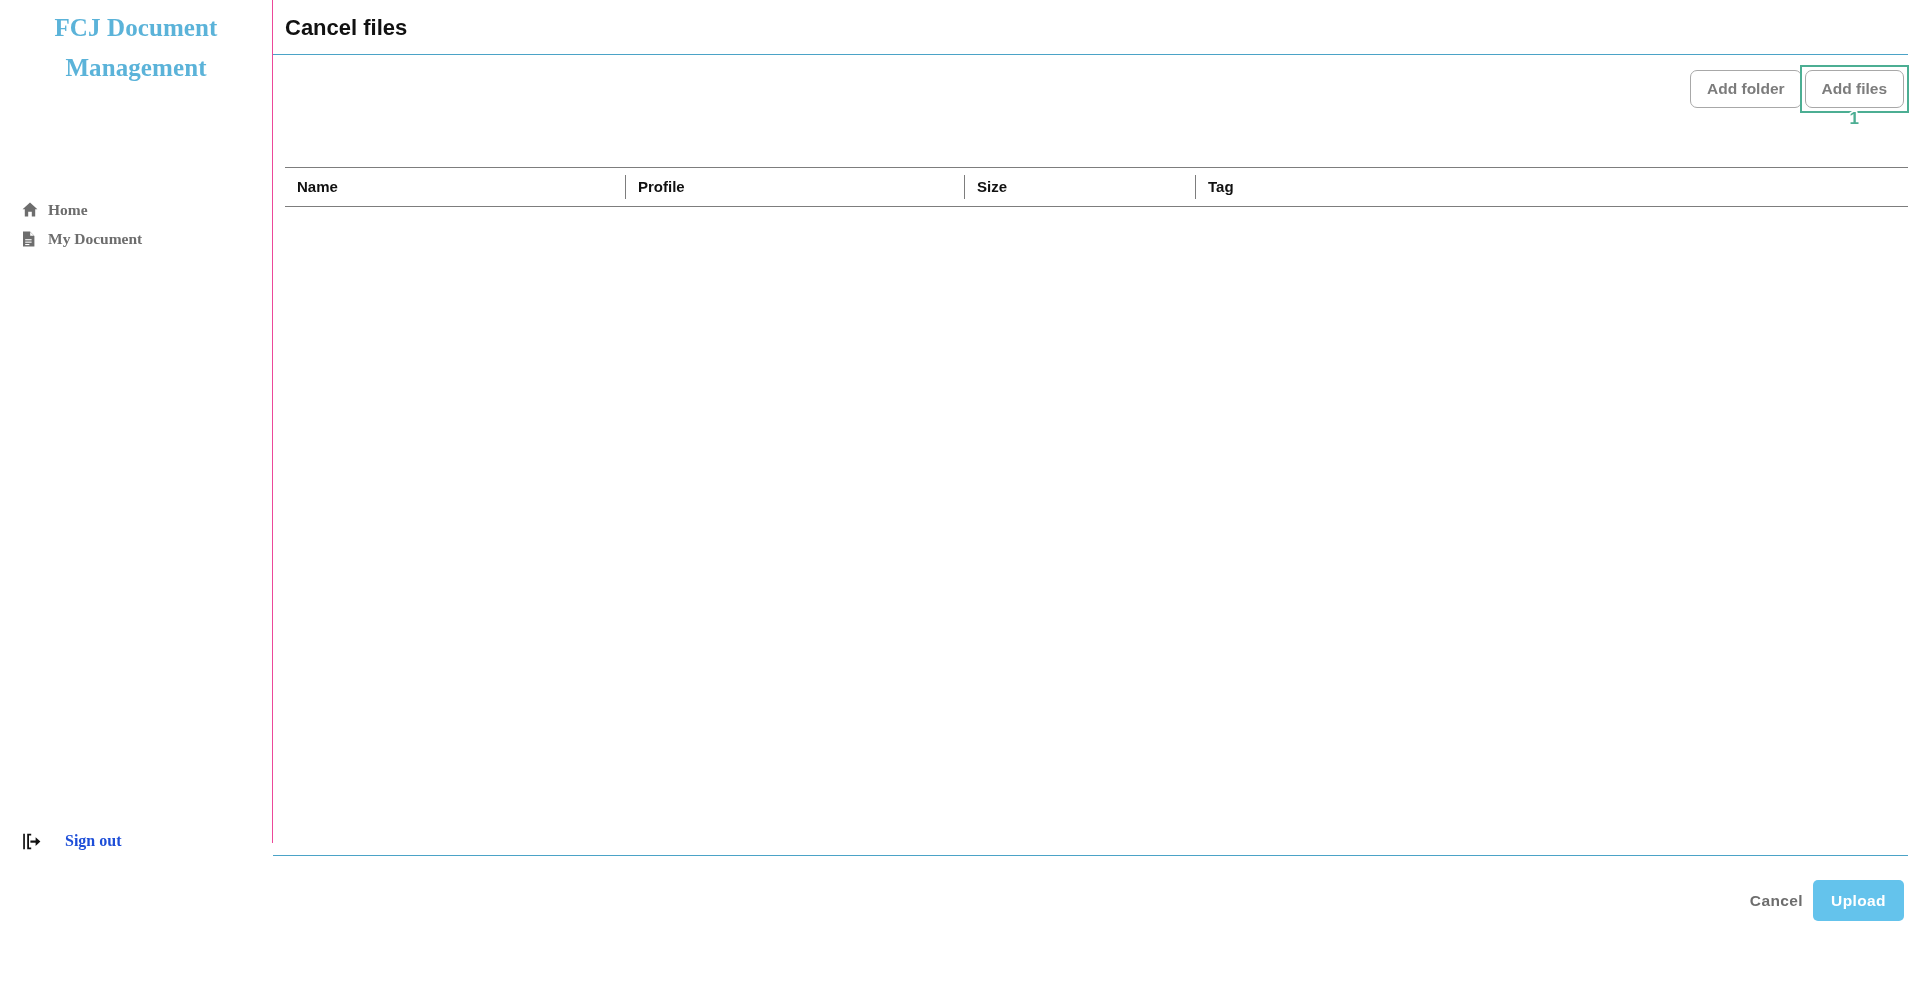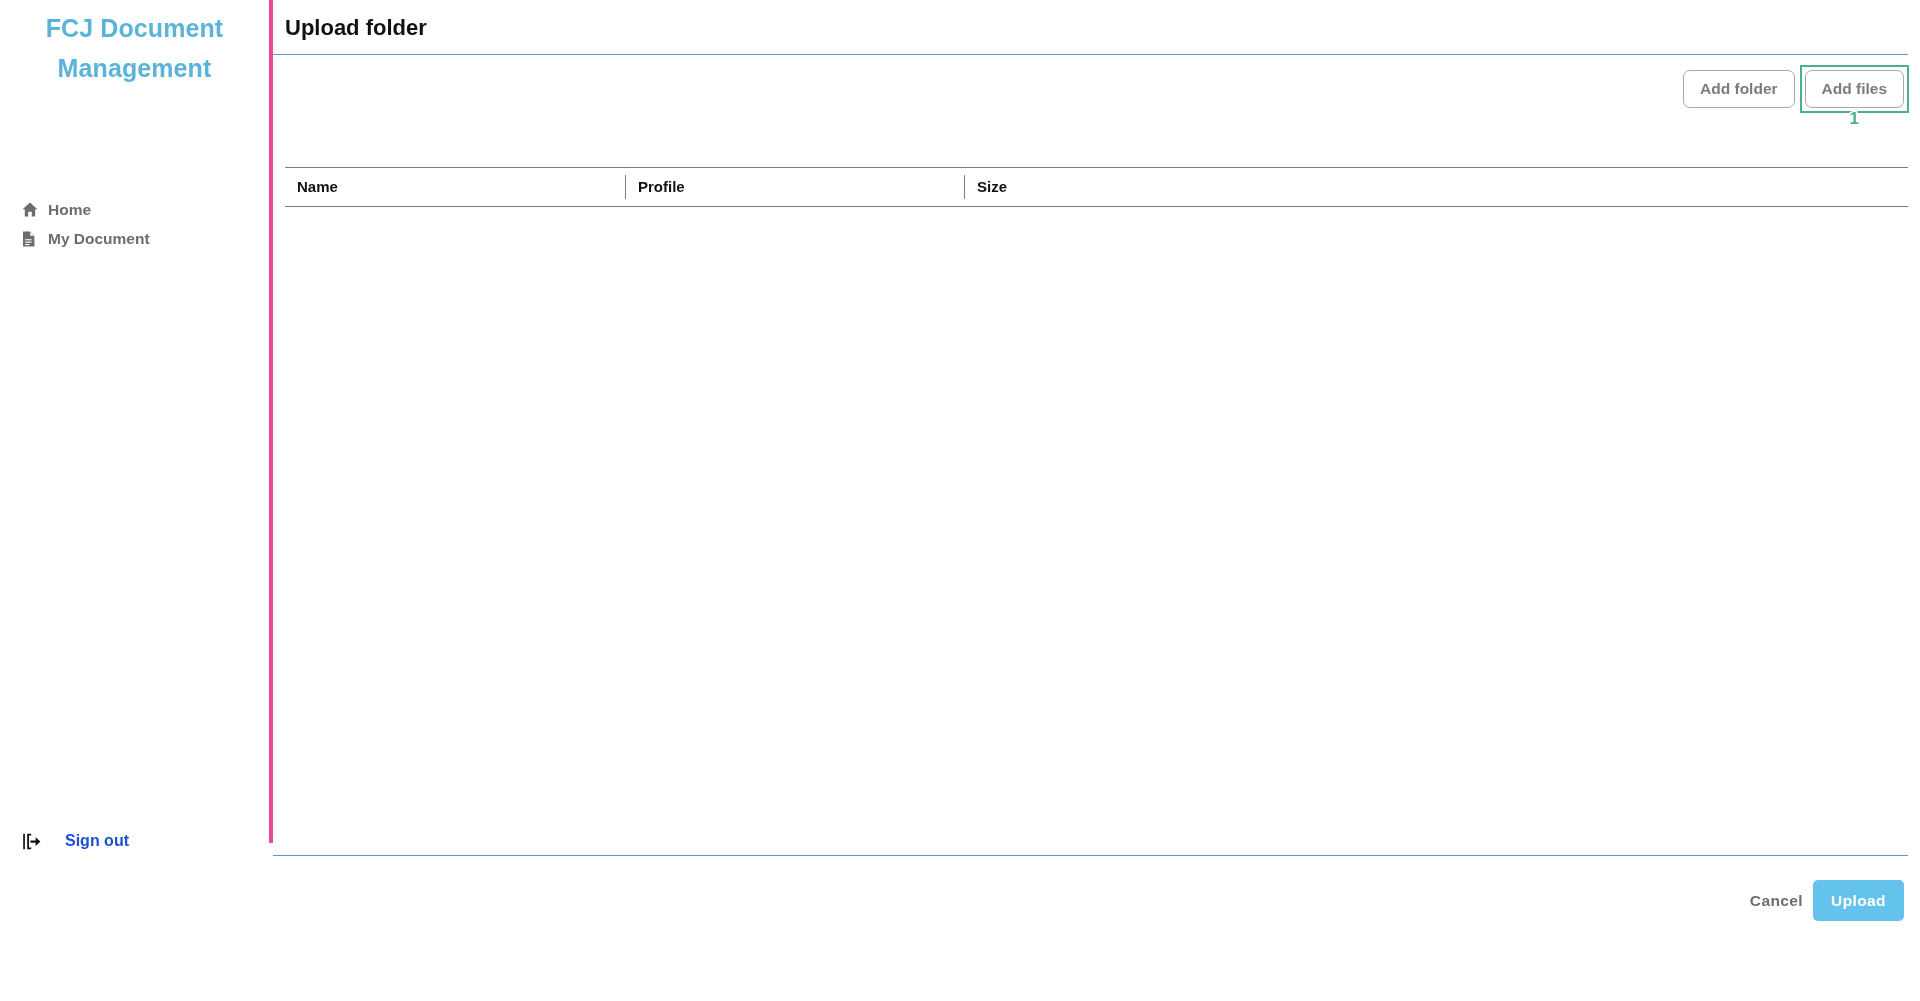--- a/index.html
+++ b/index.html
@@ -18,24 +18,25 @@
     width: 1920px;
     height: 1001px;
     display: flex;
   }
 
   
   .sidebar {
     width: 273px;
     height: 843px;
     box-sizing: border-box;
-    border-right: 4px solid #ec4899;
+    border-right: 1px solid #ec4899;
     position: relative;
     flex: 0 0 273px;
     background: #ffffff;
+    font-family: Liberation Serif, serif;
   }
   .brand {
     color: #5bb3d9;
     font-size: 25px;
     font-weight: bold;
     text-align: center;
     line-height: 40px;
     padding: 8px 30px 0 30px;
     letter-spacing: 0.1px;
   }
@@ -109,21 +110,21 @@
     height: 1px;
     background: #4ba3c7;
   }
 
   .toolbar {
     position: absolute;
     top: 70px;
     right: 16px;
     display: flex;
     align-items: flex-start;
-    gap: 10px;
+    gap: 3px;
   }
   .btn-outline {
     border: 1px solid #a8a8a8;
     border-radius: 7px;
     background: #ffffff;
     color: #7c7c7c;
     font-size: 15.5px;
     font-weight: bold;
     font-family: "Liberation Sans", sans-serif;
     padding: 0 16px;
@@ -282,37 +283,38 @@
           <rect x="8.4" y="7.5" width="7.2" height="2.2" fill="#111111"></rect>
           <path fill="#111111" d="M13.6 4.3 L18.4 8.6 L13.6 12.9 Z"></path>
         </svg>
       </span>
       <span class="signout-label">Sign out</span>
     </div>
   </aside>
 
   <main class="main">
 
-    <div class="page-title">Upload folder</div>
+    <div class="page-title">Cancel files</div>
     <div class="title-rule"></div>
 
     <div class="toolbar">
       <button class="btn-outline">Add folder</button>
       <span class="annot-wrap">
         <button class="btn-outline">Add files</button>
         <span class="annot-box"></span>
         <span class="annot-num">1</span>
       </span>
     </div>
 
     <div class="file-table">
       <div class="thead">
         <div class="th c-name">Name</div>
         <div class="th c-folder">Profile</div>
         <div class="th c-size">Size</div>
+        <div class="th c-tag">Tag</div>
       </div>
       <div class="tbody"></div>
     </div>
 
     <div class="footer-rule"></div>
 
     <div class="footer">
       <button class="btn-text">Cancel</button>
       <button class="btn-primary">Upload</button>
     </div>

